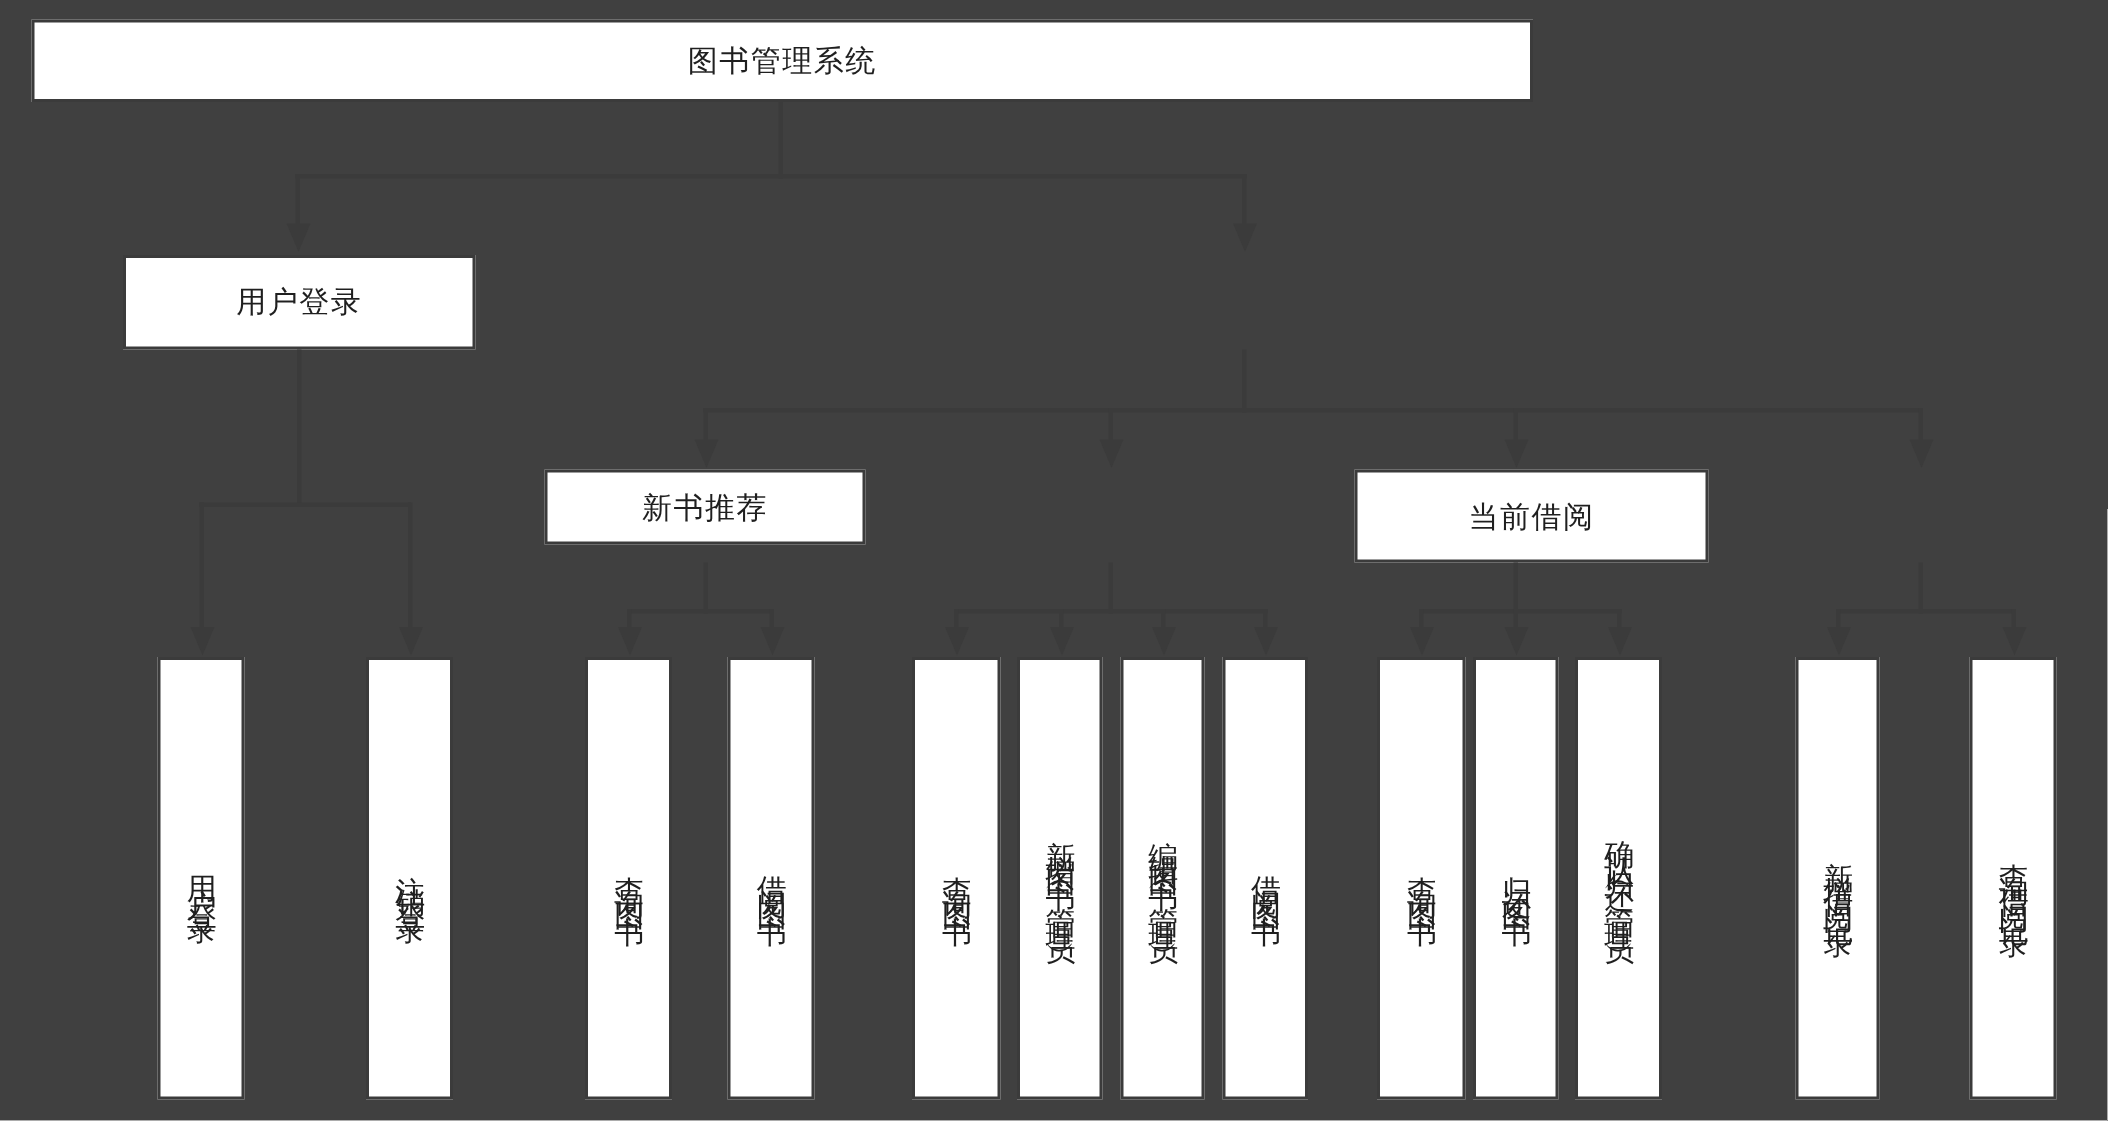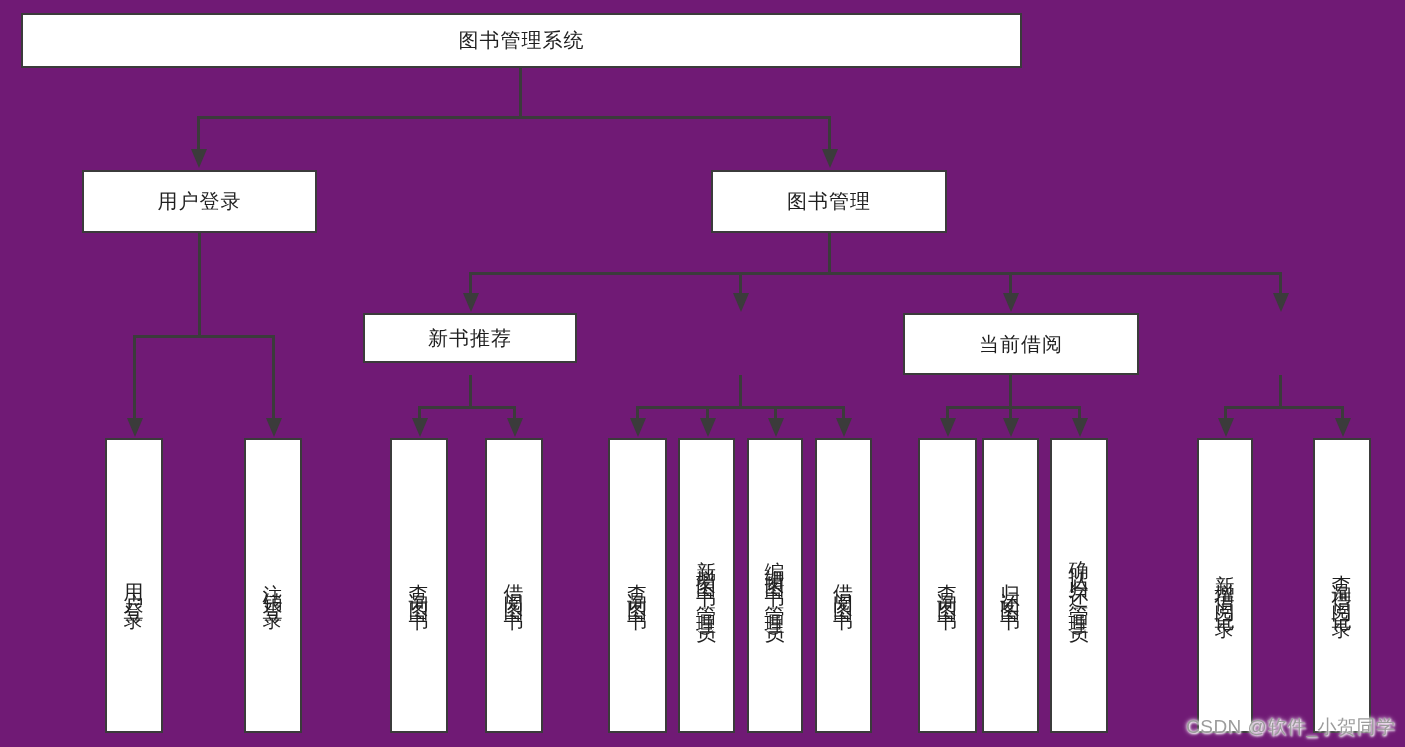--- a/index.html
+++ b/index.html
@@ -1,19 +1,19 @@
 <!DOCTYPE html>
 <html><head>
 <meta charset="utf-8">
 <style>
   html,body{margin:0;padding:0;background:#ffffff;}
   #canvas{
     position:relative;
     width:1405px;height:747px;
-    background:#701a75;
+    background:#404040;
     overflow:hidden;
     font-family:"Liberation Sans","DejaVu Sans",sans-serif;
     color:#1f1f1f;
   }
   
   .node{
     position:absolute;
     box-sizing:border-box;
     border:2.5px solid #3b3b3b;
     background:#ffffff;
@@ -72,23 +72,20 @@
     <span>图书管理系统</span>
   </div>
 
   <div class="vline" style="left:519px;top:68px;height:51px"></div>
   <div class="hline" style="left:197px;top:116px;width:634px"></div>
   <div class="arrow" style="left:197px;top:116px;height:33px"></div>
   <div class="arrow" style="left:828px;top:116px;height:33px"></div>
 
   <div class="node" style="left:82px;top:170px;width:235px;height:63px">
     <span>用户登录</span>
-  </div>
-  <div class="node" style="left:711px;top:170px;width:236px;height:63px">
-    <span>图书管理</span>
   </div>
 
   <div class="vline" style="left:198px;top:233px;height:105px"></div>
   <div class="hline" style="left:133px;top:335px;width:141px"></div>
   <div class="arrow" style="left:133px;top:335px;height:83px"></div>
   <div class="arrow" style="left:272px;top:335px;height:83px"></div>
 
   <div class="vline" style="left:828px;top:233px;height:42px"></div>
   <div class="hline" style="left:469px;top:272px;width:812px"></div>
   <div class="arrow" style="left:469px;top:272px;height:21px"></div>
@@ -163,15 +160,14 @@
     <span class="vtext">确认归还（管理员）</span>
   </div>
 
   <div class="leaf" style="left:1197px;width:56px">
     <span class="vtext">新增借阅记录</span>
   </div>
   <div class="leaf" style="left:1313px;width:58px">
     <span class="vtext">查询借阅记录</span>
   </div>
 
-  <div class="watermark">CSDN @软件_小贺同学</div>
 
 </div>
 
 </body></html>

